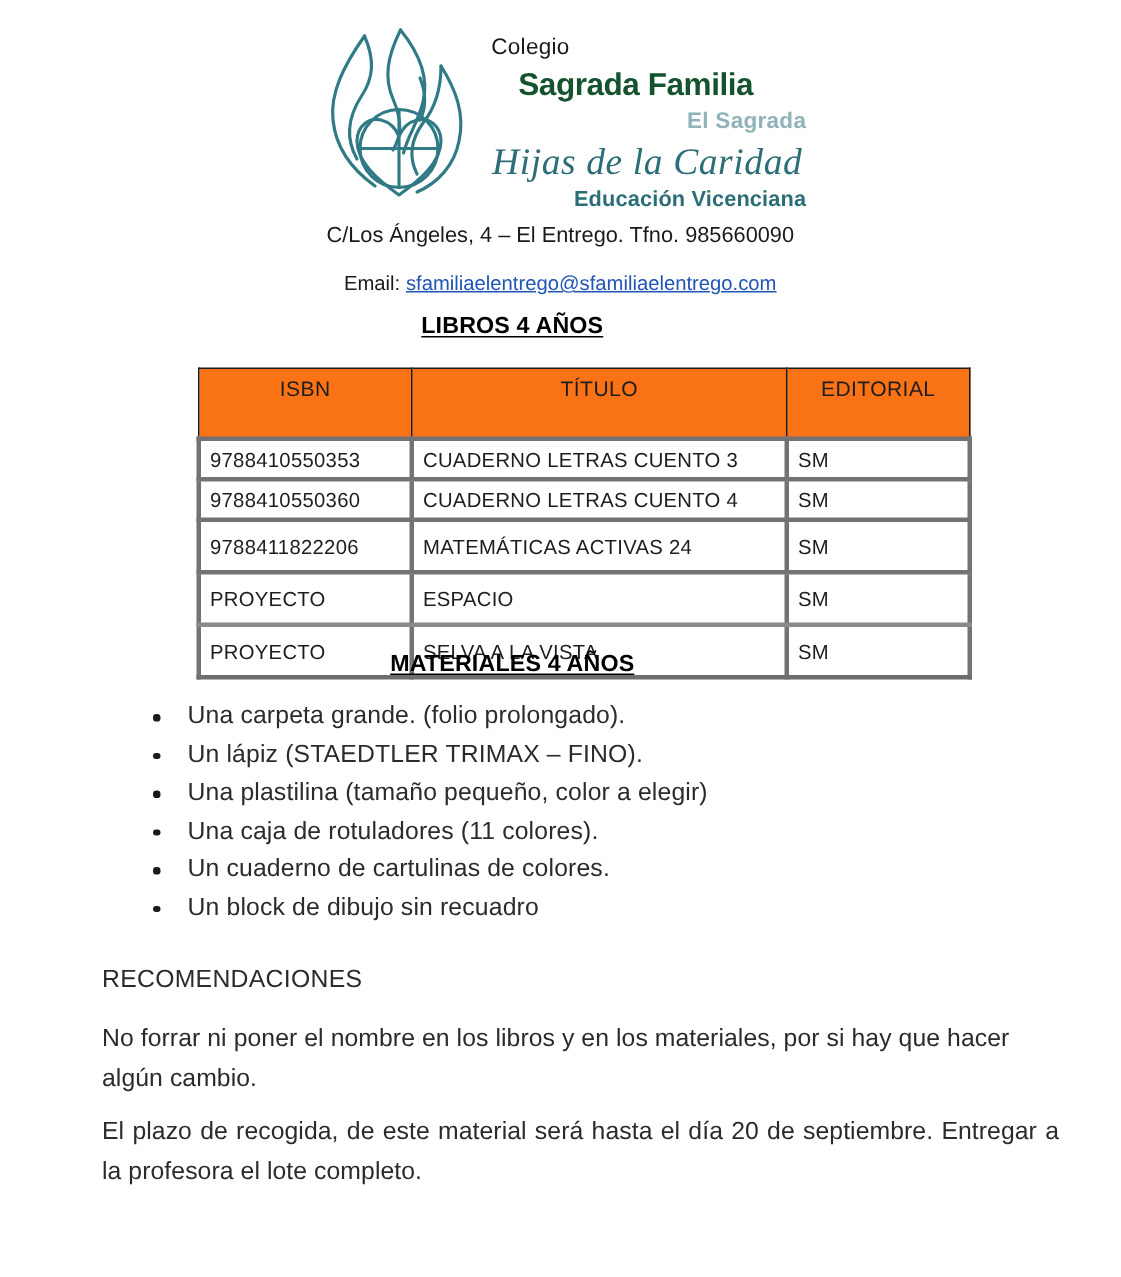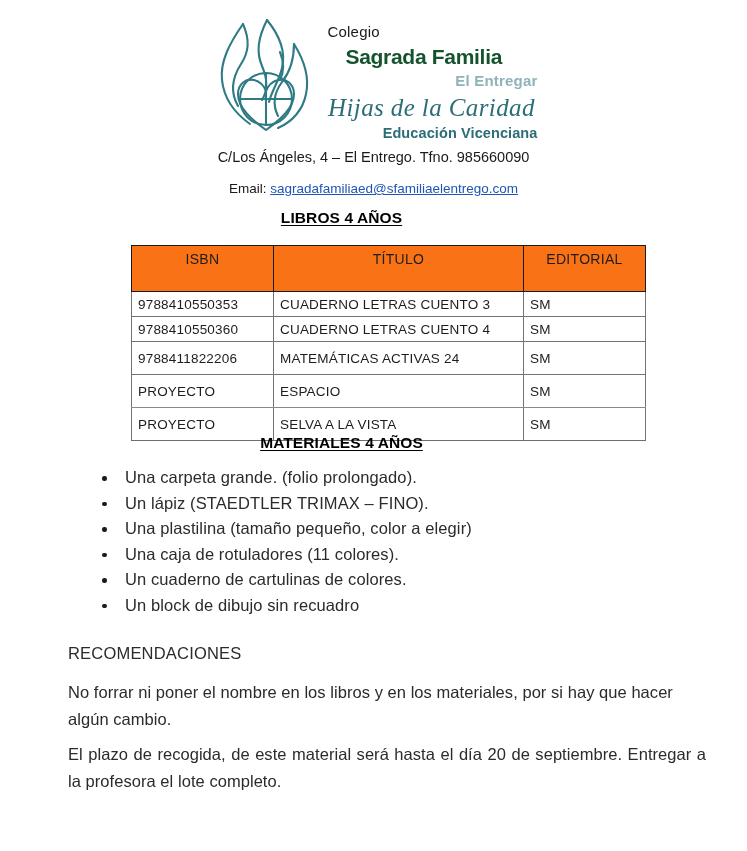--- a/index.html
+++ b/index.html
@@ -158,21 +158,21 @@
     height: 40px;
     vertical-align: top;
     padding: 5px 0 0 0;
     font-weight: 400;
     font-size: 14px;
     text-align: center;
     color: #1d1d1d;
     letter-spacing: 0.3px;
   }
   .book-table td {
-    border: 1px solid #737373;
+    border: 3px solid #737373;
     padding: 2px 12px 2px 6px;
     vertical-align: middle;
     letter-spacing: 0.2px;
     white-space: nowrap;
   }
   .book-table tr.r-tall td { height: 28px; }
   .book-table tr.r-short td { height: 20px; }
   .book-table tr.r-faint td { border-bottom-color: #8a8a8a; }
   .book-table tr.r-last td { border-bottom-color: #6e6e6e; }
 
@@ -262,39 +262,39 @@
         <circle cx="56" cy="81" r="26"></circle>
 
         <path d="M56 55 L56 107"></path>
         <path d="M30 81 L82 81"></path>
       </g>
     </svg>
 
     <div class="wordmark">
       <div class="wm-colegio">Colegio</div>
       <div class="wm-sagrada">Sagrada Familia</div>
-      <div class="wm-entrego">El Entregar</div>
+      <div class="wm-entrego">El Sagrada</div>
 
       <div class="wm-script-wrap">
 
         <svg class="wm-script" viewBox="0 0 212 34">
           <text x="2" y="25" font-family="'Liberation Serif', serif" font-style="italic" font-size="25" fill="#2c6e78" letter-spacing="0.4">Hijas de la Caridad</text>
         </svg>
       </div>
 
       <div class="wm-educacion">Educación Vicenciana</div>
     </div>
   </div>
 </div>
 
 <div class="address-line">C/Los Ángeles, 4 – El Entrego. Tfno. 985660090</div>
 
 <div class="email-line">
   <span>Email:</span>
-  <a class="email-link" href="#">sagradafamiliaed@sfamiliaelentrego.com</a>
+  <a class="email-link" href="#">sfamiliaelentrego@sfamiliaelentrego.com</a>
 </div>
 
 <div class="section-title" id="title-libros">
   <span>LIBROS  4 AÑOS</span>
 </div>
 
 <table class="book-table">
   <colgroup>
     <col class="c-isbn">
       <col class="c-tit">

